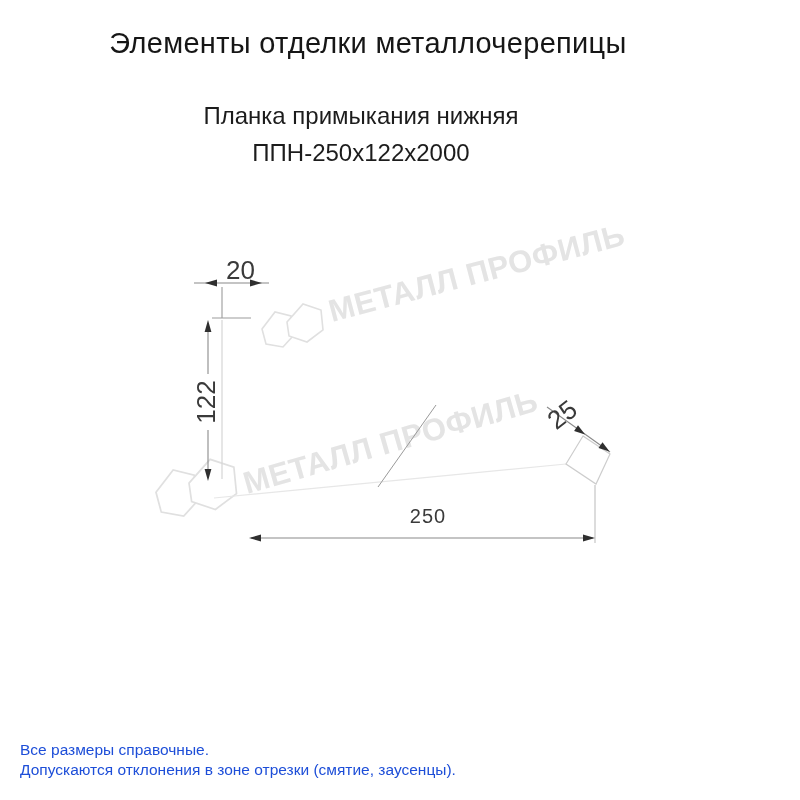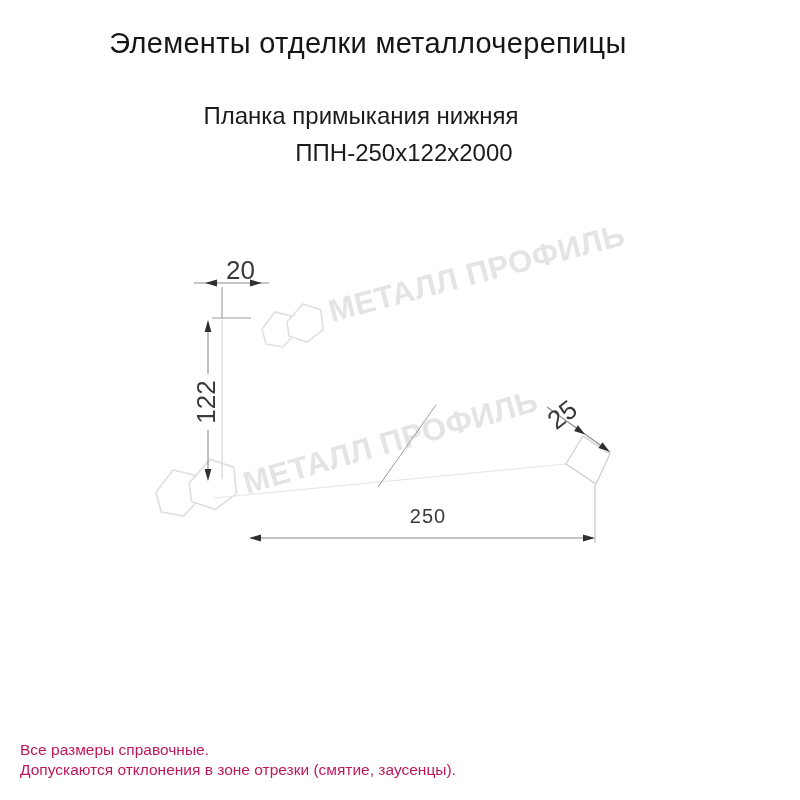--- a/index.html
+++ b/index.html
@@ -2,31 +2,31 @@
 <html><head>
 <meta charset="utf-8">
 <style>
   html,body{margin:0;padding:0;background:#ffffff;}
   .canvas{position:relative;width:800px;height:800px;background:#ffffff;overflow:hidden;
           font-family:"Liberation Sans", sans-serif;color:#1c1c1c;}
   .abs{position:absolute;}
   .center{text-align:center;}
   .title1{left:0;top:27px;width:736px;font-size:29px;letter-spacing:.3px;color:#161616;}
   .title2{left:0;top:102px;width:722px;font-size:24px;color:#1c1c1c;}
-  .title3{left:0;top:139px;width:722px;font-size:24px;color:#1c1c1c;padding-left:43px;}
+  .title3{left:0;top:139px;width:722px;font-size:24px;color:#1c1c1c;}
   .dimtext{font-size:26px;color:#3a3a3a;z-index:3;}
   .dim20{left:226px;top:255px;width:44px;text-align:left;}
   .dim122{left:174px;top:389px;width:60px;height:26px;text-align:center;
           transform:rotate(-90deg);transform-origin:center;}
   .dim250{left:392px;top:505px;width:72px;text-align:center;font-size:20px;letter-spacing:1px;}
   .dim25{left:541px;top:400px;width:40px;height:26px;text-align:center;
          transform:rotate(-38deg);transform-origin:center;}
   .facelabel{left:434px;top:385px;width:90px;font-size:17px;line-height:18px;color:#2e2e2e;z-index:3;}
   .facelabel .l2{padding-left:3px;display:block;}
-  .footer{left:20px;width:560px;font-size:15.5px;color:#be185d;}
+  .footer{left:20px;width:560px;font-size:15.5px;color:#1d4ed8;}
   .f1{top:741px;} .f2{top:761px;}
   svg.draw{position:absolute;left:0;top:0;z-index:1;}
   .txt{z-index:3;}
 </style>
 </head>
 <body>
 
 <div class="canvas">
 
   <div class="abs center txt title2">Планка примыкания нижняя</div>

